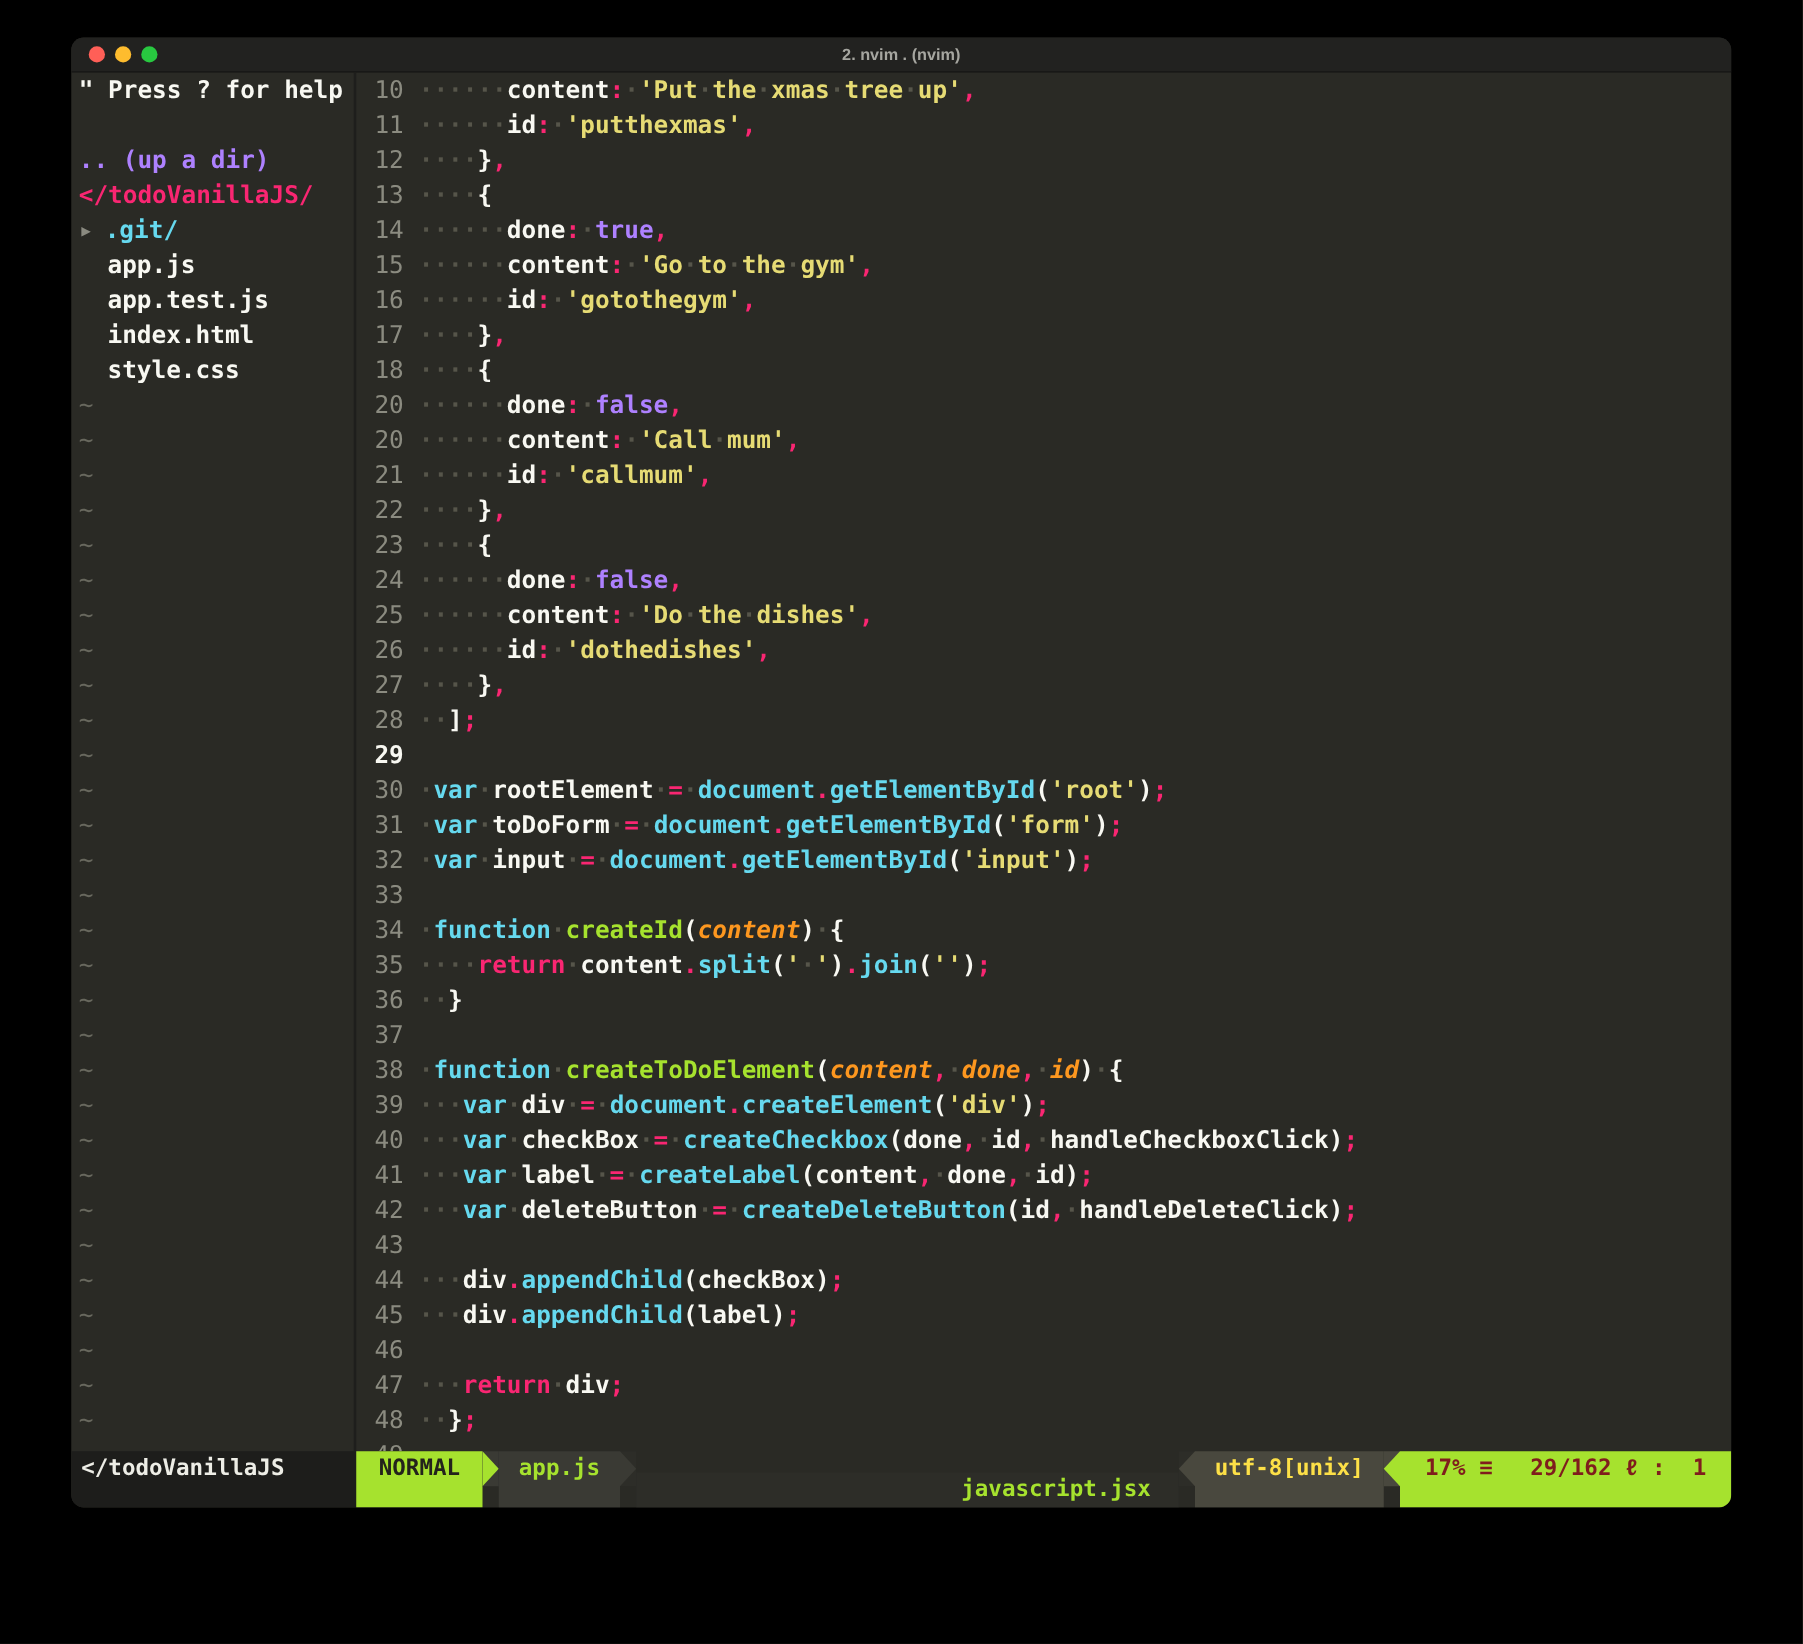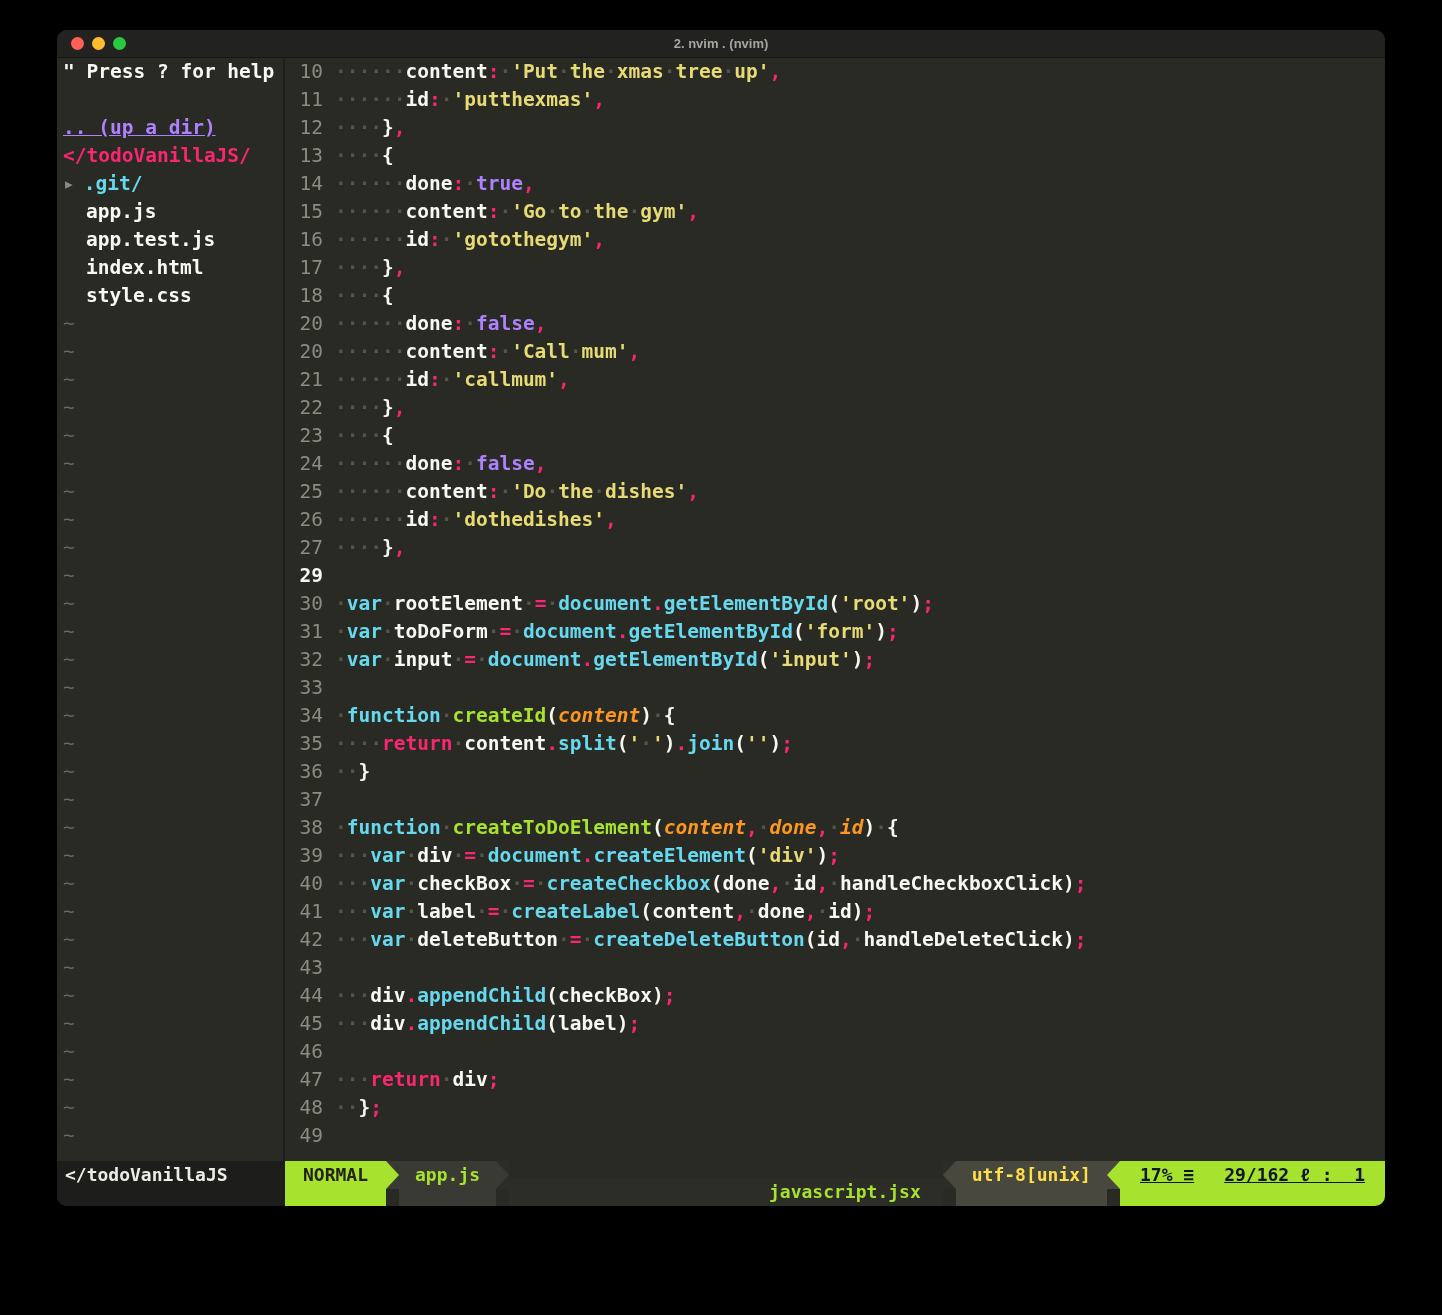--- a/index.html
+++ b/index.html
@@ -23,21 +23,21 @@
   .light.green{background:#28c840;}
   .title{position:absolute;left:0;right:0;text-align:center;
     font:600 13px "Liberation Sans",sans-serif;color:#a6a6a0;}
   .main{flex:1;display:flex;overflow:hidden;
     font:700 19.5px/28px "DejaVu Sans Mono","Liberation Mono",monospace;}
   .sidebar{flex:0 0 226px;overflow:hidden;}
   .vsep{flex:0 0 2px;background:#1e1e1c;}
   .editor{flex:1;overflow:hidden;}
   .row{height:28px;white-space:pre;overflow:hidden;}
   .side-row{padding-left:6px;color:var(--fg);}
-  .side-row.updir{color:var(--purple);text-decoration:underline;}
+  .side-row.updir{color:var(--purple);}
   .side-row.rootdir{color:var(--pink);}
   .side-row.dir{color:var(--cyan);}
   .side-row.file{padding-left:29px;}
   .side-row.filler{color:var(--tilde);font-weight:400;}
   .tree-arrow{color:#8a8a80;margin-right:9px;}
   .code-row{display:flex;}
   .lnum{flex:0 0 38px;text-align:right;margin-right:12px;color:var(--lnum);font-weight:400;}
   .lnum.cur{color:var(--fg);font-weight:700;}
   .code{white-space:pre;}
   .tok-ws{color:var(--ws);}
@@ -55,21 +55,21 @@
   .sb-mode{background:var(--green);color:#23231c;padding:0 18px;}
   .arr{width:0;height:0;border-top:14px solid transparent;border-bottom:14px solid transparent;}
   .arr-mode{border-left:13px solid var(--green);background:var(--sbfile);}
   .sb-file{background:var(--sbfile);color:var(--green);padding:0 16px;}
   .arr-file{border-left:13px solid var(--sbfile);background:var(--sbmid);}
   .sb-mid{flex:1;background:var(--sbmid);display:flex;justify-content:flex-end;align-items:center;overflow:hidden;margin-top:17px;}
   .sb-ft{color:var(--green);padding-right:22px;}
   .arr-enc{border-right:13px solid var(--sbenc);background:var(--sbmid);}
   .sb-enc{background:var(--sbenc);color:#fde047;padding:0 16px;}
   .arr-pos{border-right:13px solid var(--green);background:var(--sbenc);}
-  .sb-pos{background:var(--green);color:#0f172a;padding:0 20px;display:flex;gap:30px;white-space:pre;text-decoration:underline;}
+  .sb-pos{background:var(--green);color:#7f1d1d;padding:0 20px;display:flex;gap:30px;white-space:pre;}
 </style>
 </head>
 <body>
 
 <div class="window">
   <div class="titlebar">
     <div class="title">2. nvim . (nvim)</div>
     <div class="lights">
       <div class="light red"></div>
       <div class="light yellow"></div>
@@ -133,20 +133,21 @@
         <div class="row code-row"><span class="lnum">18</span><span class="code"><span class="tok-ws">····</span><span class="tok-fg">{</span></span></div>
         <div class="row code-row"><span class="lnum">20</span><span class="code"><span class="tok-ws">······</span><span class="tok-fg">done</span><span class="tok-pink">:</span><span class="tok-ws">·</span><span class="tok-const">false</span><span class="tok-pink">,</span></span></div>
         <div class="row code-row"><span class="lnum">20</span><span class="code"><span class="tok-ws">······</span><span class="tok-fg">content</span><span class="tok-pink">:</span><span class="tok-ws">·</span><span class="tok-str">'Call</span><span class="tok-ws">·</span><span class="tok-str">mum'</span><span class="tok-pink">,</span></span></div>
         <div class="row code-row"><span class="lnum">21</span><span class="code"><span class="tok-ws">······</span><span class="tok-fg">id</span><span class="tok-pink">:</span><span class="tok-ws">·</span><span class="tok-str">'callmum'</span><span class="tok-pink">,</span></span></div>
         <div class="row code-row"><span class="lnum">22</span><span class="code"><span class="tok-ws">····</span><span class="tok-fg">}</span><span class="tok-pink">,</span></span></div>
         <div class="row code-row"><span class="lnum">23</span><span class="code"><span class="tok-ws">····</span><span class="tok-fg">{</span></span></div>
         <div class="row code-row"><span class="lnum">24</span><span class="code"><span class="tok-ws">······</span><span class="tok-fg">done</span><span class="tok-pink">:</span><span class="tok-ws">·</span><span class="tok-const">false</span><span class="tok-pink">,</span></span></div>
         <div class="row code-row"><span class="lnum">25</span><span class="code"><span class="tok-ws">······</span><span class="tok-fg">content</span><span class="tok-pink">:</span><span class="tok-ws">·</span><span class="tok-str">'Do</span><span class="tok-ws">·</span><span class="tok-str">the</span><span class="tok-ws">·</span><span class="tok-str">dishes'</span><span class="tok-pink">,</span></span></div>
         <div class="row code-row"><span class="lnum">26</span><span class="code"><span class="tok-ws">······</span><span class="tok-fg">id</span><span class="tok-pink">:</span><span class="tok-ws">·</span><span class="tok-str">'dothedishes'</span><span class="tok-pink">,</span></span></div>
         <div class="row code-row"><span class="lnum">27</span><span class="code"><span class="tok-ws">····</span><span class="tok-fg">}</span><span class="tok-pink">,</span></span></div>
+        <div class="row code-row"><span class="lnum">28</span><span class="code"><span class="tok-ws">··</span><span class="tok-fg">]</span><span class="tok-pink">;</span></span></div>
         <div class="row code-row"><span class="lnum cur">29</span><span class="code"></span></div>
         <div class="row code-row"><span class="lnum">30</span><span class="code"><span class="tok-ws">·</span><span class="tok-kw">var</span><span class="tok-ws">·</span><span class="tok-fg">rootElement</span><span class="tok-ws">·</span><span class="tok-pink">=</span><span class="tok-ws">·</span><span class="tok-cyan">document</span><span class="tok-pink">.</span><span class="tok-cyan">getElementById</span><span class="tok-fg">(</span><span class="tok-str">'root'</span><span class="tok-fg">)</span><span class="tok-pink">;</span></span></div>
         <div class="row code-row"><span class="lnum">31</span><span class="code"><span class="tok-ws">·</span><span class="tok-kw">var</span><span class="tok-ws">·</span><span class="tok-fg">toDoForm</span><span class="tok-ws">·</span><span class="tok-pink">=</span><span class="tok-ws">·</span><span class="tok-cyan">document</span><span class="tok-pink">.</span><span class="tok-cyan">getElementById</span><span class="tok-fg">(</span><span class="tok-str">'form'</span><span class="tok-fg">)</span><span class="tok-pink">;</span></span></div>
         <div class="row code-row"><span class="lnum">32</span><span class="code"><span class="tok-ws">·</span><span class="tok-kw">var</span><span class="tok-ws">·</span><span class="tok-fg">input</span><span class="tok-ws">·</span><span class="tok-pink">=</span><span class="tok-ws">·</span><span class="tok-cyan">document</span><span class="tok-pink">.</span><span class="tok-cyan">getElementById</span><span class="tok-fg">(</span><span class="tok-str">'input'</span><span class="tok-fg">)</span><span class="tok-pink">;</span></span></div>
         <div class="row code-row"><span class="lnum">33</span><span class="code"></span></div>
         <div class="row code-row"><span class="lnum">34</span><span class="code"><span class="tok-ws">·</span><span class="tok-kw">function</span><span class="tok-ws">·</span><span class="tok-fn">createId</span><span class="tok-fg">(</span><span class="tok-param">content</span><span class="tok-fg">)</span><span class="tok-ws">·</span><span class="tok-fg">{</span></span></div>
         <div class="row code-row"><span class="lnum">35</span><span class="code"><span class="tok-ws">····</span><span class="tok-pink">return</span><span class="tok-ws">·</span><span class="tok-fg">content</span><span class="tok-pink">.</span><span class="tok-cyan">split</span><span class="tok-fg">(</span><span class="tok-str">'</span><span class="tok-ws">·</span><span class="tok-str">'</span><span class="tok-fg">)</span><span class="tok-pink">.</span><span class="tok-cyan">join</span><span class="tok-fg">(</span><span class="tok-str">''</span><span class="tok-fg">)</span><span class="tok-pink">;</span></span></div>
         <div class="row code-row"><span class="lnum">36</span><span class="code"><span class="tok-ws">··</span><span class="tok-fg">}</span></span></div>
         <div class="row code-row"><span class="lnum">37</span><span class="code"></span></div>
         <div class="row code-row"><span class="lnum">38</span><span class="code"><span class="tok-ws">·</span><span class="tok-kw">function</span><span class="tok-ws">·</span><span class="tok-fn">createToDoElement</span><span class="tok-fg">(</span><span class="tok-param">content</span><span class="tok-pink">,</span><span class="tok-ws">·</span><span class="tok-param">done</span><span class="tok-pink">,</span><span class="tok-ws">·</span><span class="tok-param">id</span><span class="tok-fg">)</span><span class="tok-ws">·</span><span class="tok-fg">{</span></span></div>

